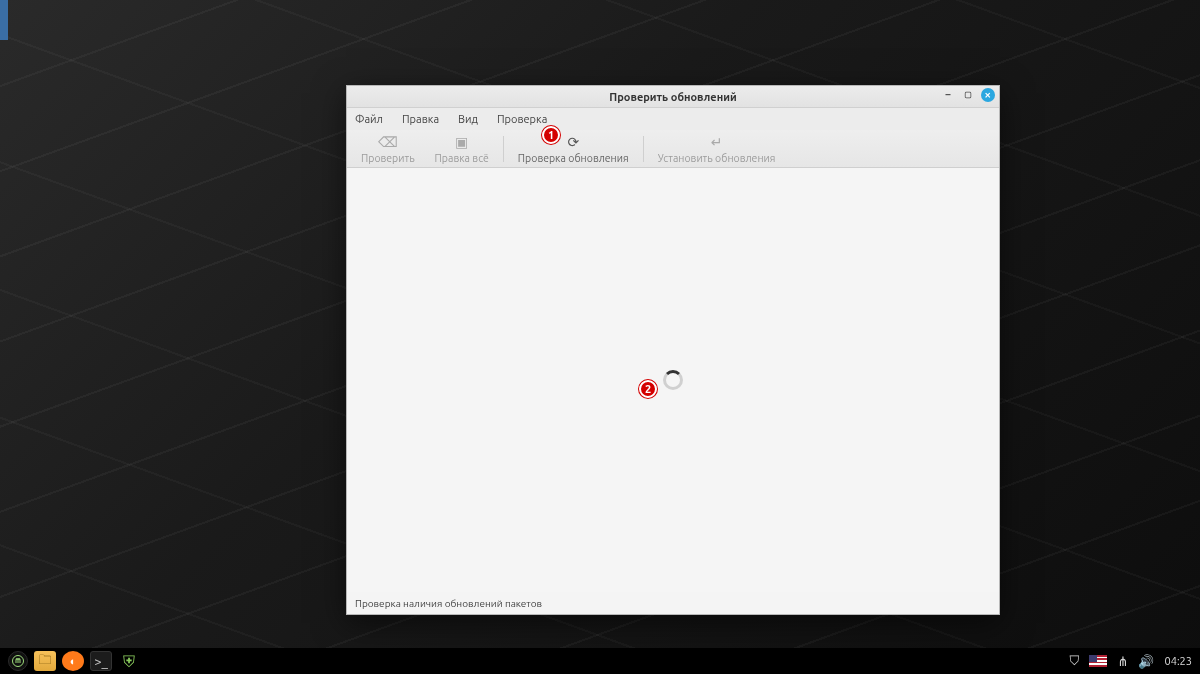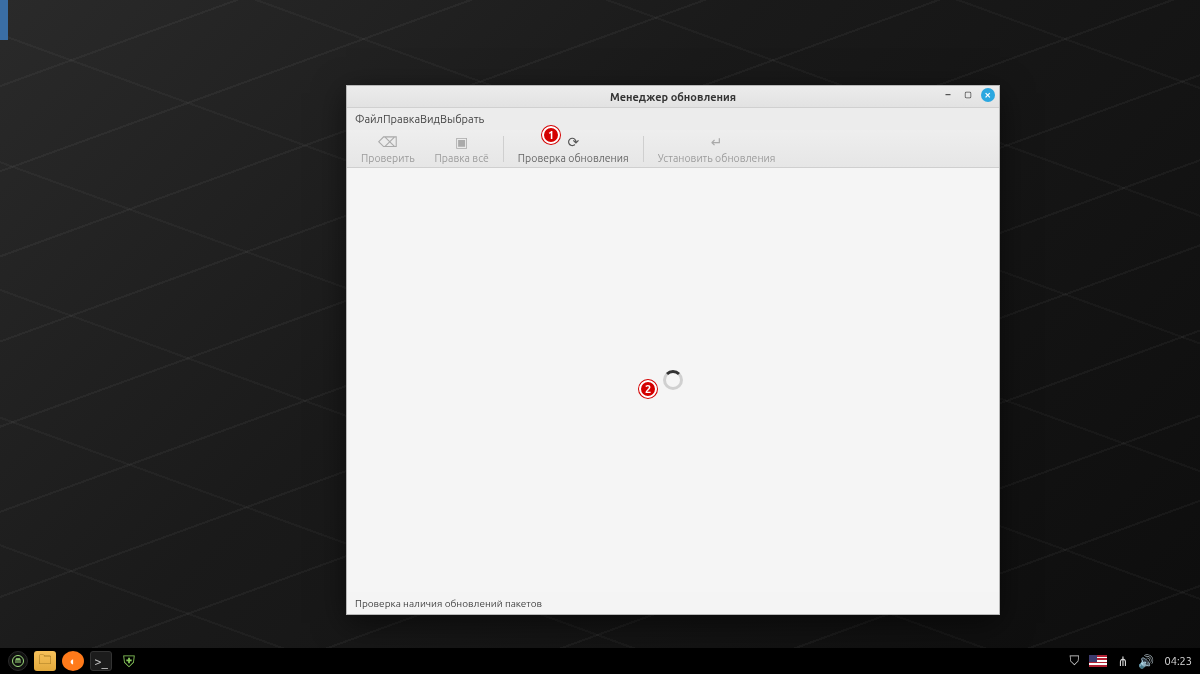--- a/index.html
+++ b/index.html
@@ -64,21 +64,21 @@
   .win-max { color:#555; }
   .win-close {
     background:#2aa7e0; color:#fff; font-size:9px;
   }
   .win-min::before{content:"–"; font-weight:bold;}
   .win-max::before{content:"▢"; font-size:8px;}
   .win-close::before{content:"✕"; transform:scale(.85);}
 
   .menubar {
     height:22px;
-    display:flex; align-items:center; gap:0;
+    display:flex; align-items:center; gap:19px;
     padding:0 8px;
     font-size:11px; color:#444;
     background:#ececec;
   }
   .menubar span { cursor:pointer; }
 
   .toolbar {
     height:38px;
     display:flex; align-items:center;
     padding:0 4px;
@@ -159,33 +159,33 @@
   }
   .clock { font-size:11px; color:#ddd; }
 </style>
 </head>
 <body>
 
 <div class="desktop">
 
   <div class="window">
     <div class="titlebar">
-      <span>Менеджер обновления</span>
+      <span>Проверить обновлений</span>
       <div class="win-controls">
         <div class="win-btn win-min"></div>
         <div class="win-btn win-max"></div>
         <div class="win-btn win-close"></div>
       </div>
     </div>
 
     <div class="menubar">
       <span>Файл</span>
       <span>Правка</span>
       <span>Вид</span>
-      <span>Выбрать</span>
+      <span>Проверка</span>
     </div>
 
     <div class="toolbar">
       <div class="tool disabled">
         <span class="ico">⌫</span>
         <span>Проверить</span>
       </div>
       <div class="tool disabled">
         <span class="ico">▣</span>
         <span>Правка всё</span>

